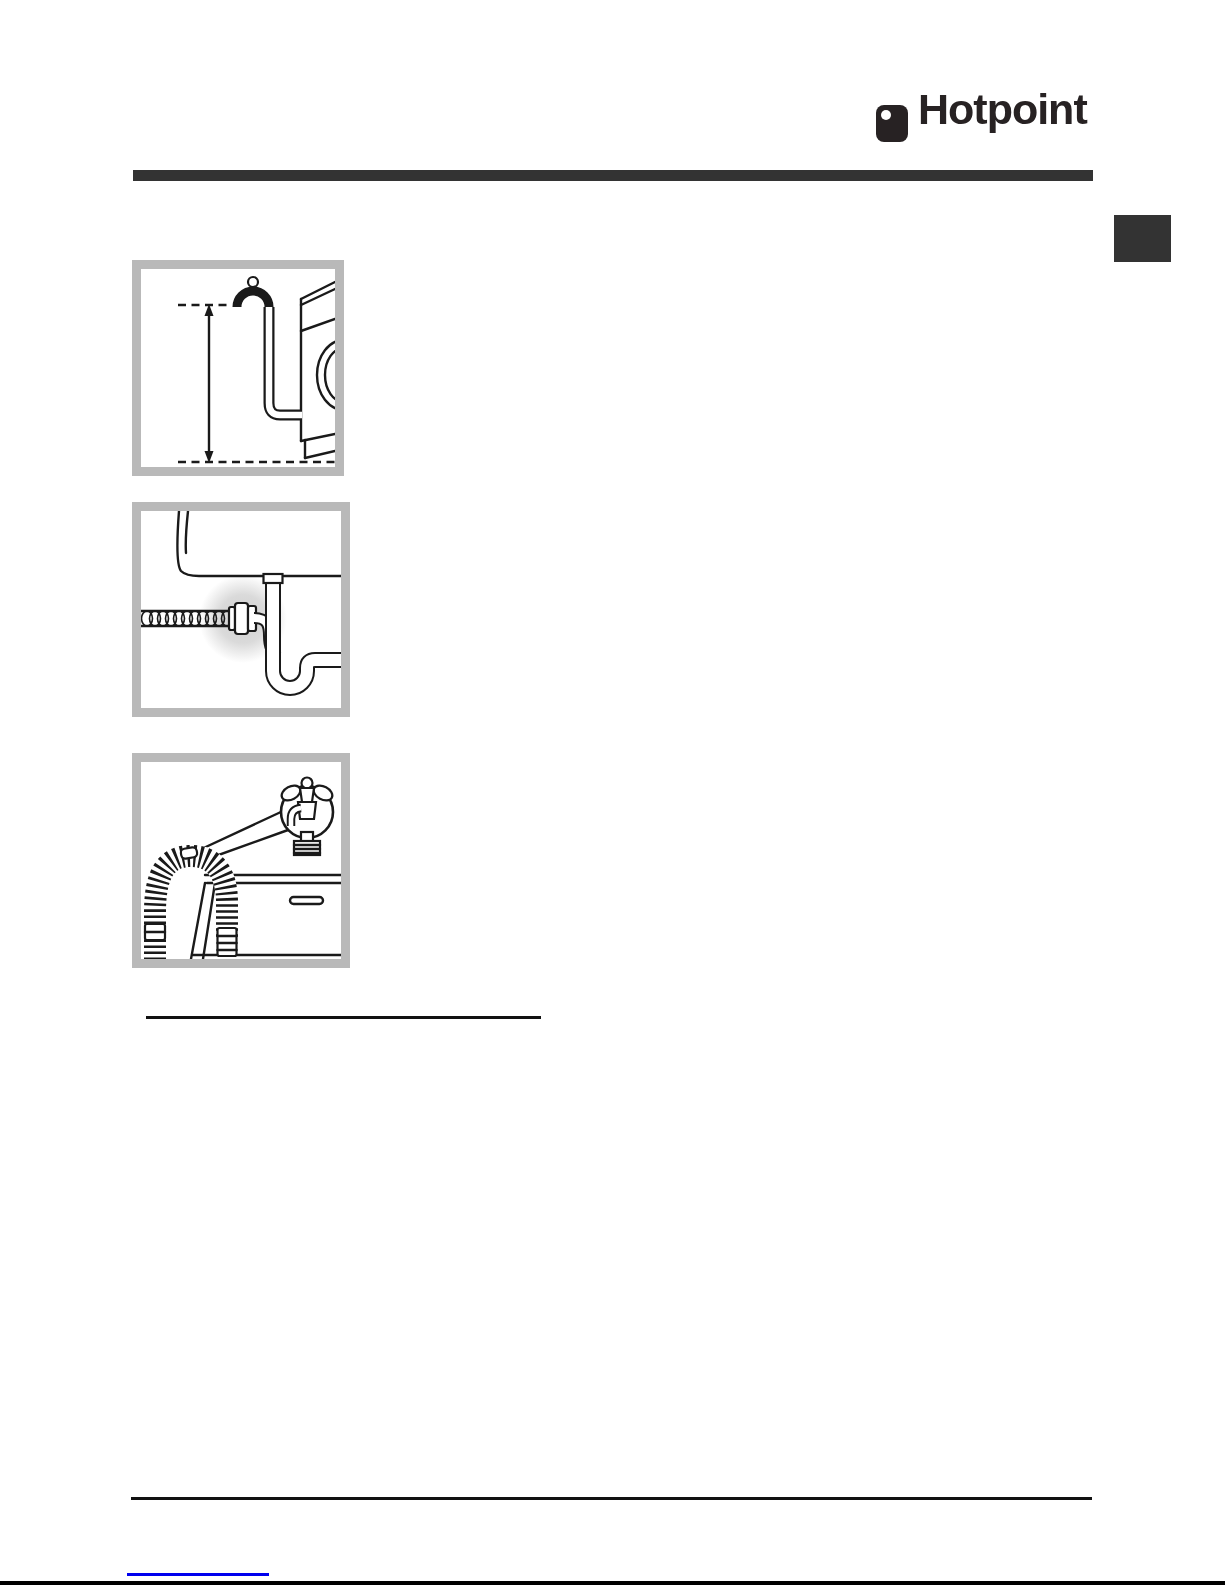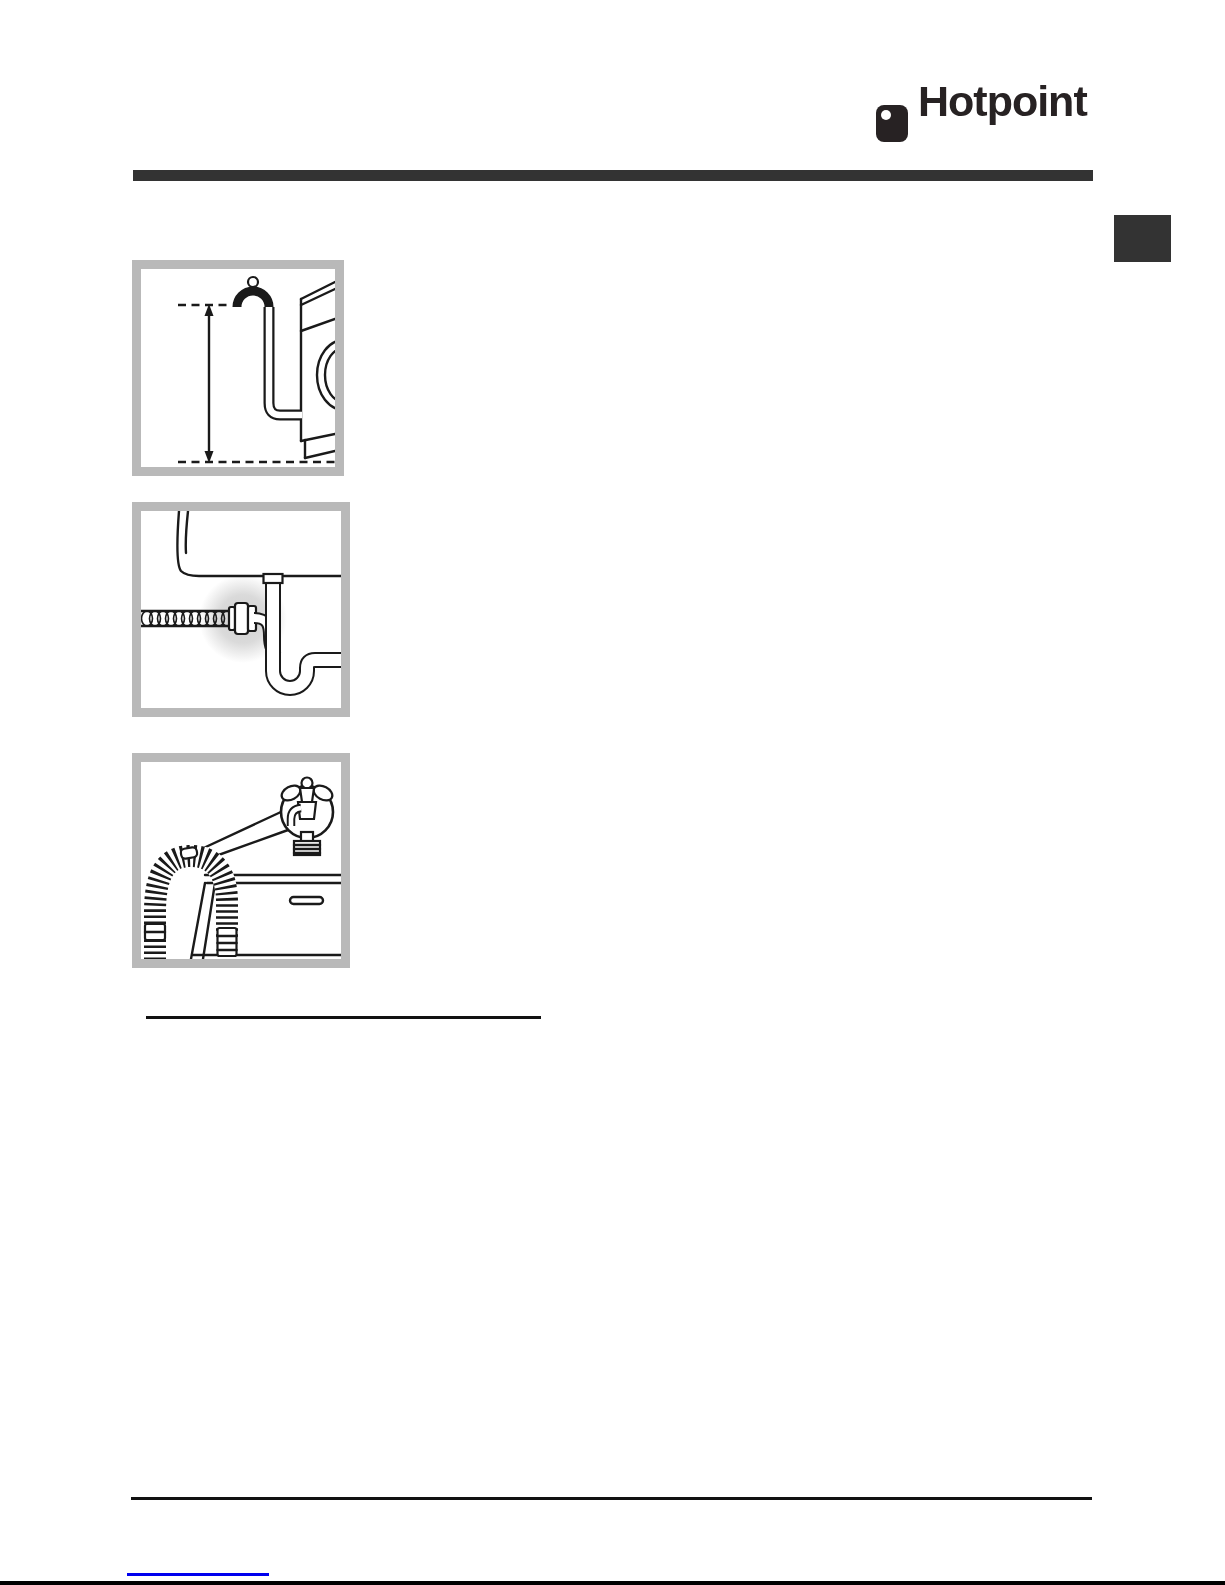--- a/index.html
+++ b/index.html
@@ -9,21 +9,21 @@
   }
   
   .logo-mark{
     position:absolute;left:876px;top:105px;width:32px;height:37px;
     background:#272223;border-radius:8px;
   }
   .logo-dot{
     position:absolute;left:5px;top:5px;width:10px;height:10px;border-radius:50%;background:#ffffff;
   }
   .brand-text{
-    position:absolute;left:918px;top:80px;
+    position:absolute;left:918px;top:88px;
     font-size:43px;font-weight:700;letter-spacing:-1px;color:#272223;line-height:1;text-align:center;
   }
   .header-bar{position:absolute;left:133px;top:170px;width:960px;height:11px;background:#333333;}
   .side-tab{position:absolute;left:1114px;top:215px;width:57px;height:47px;background:#333333;}
   
   .figure{
     position:absolute;left:132px;background:#ffffff;
     border:9px solid #b9b9b9;box-sizing:border-box;
   }
   #fig1{top:260px;width:212px;height:216px;}

